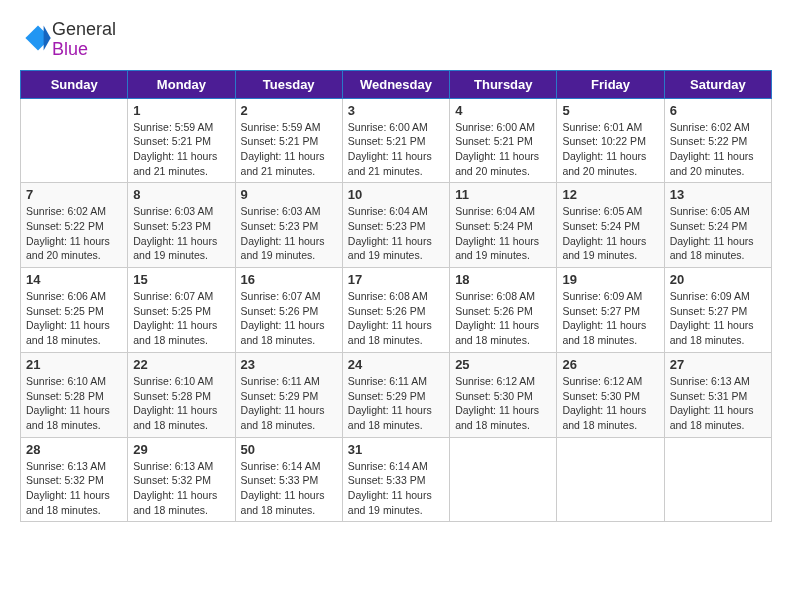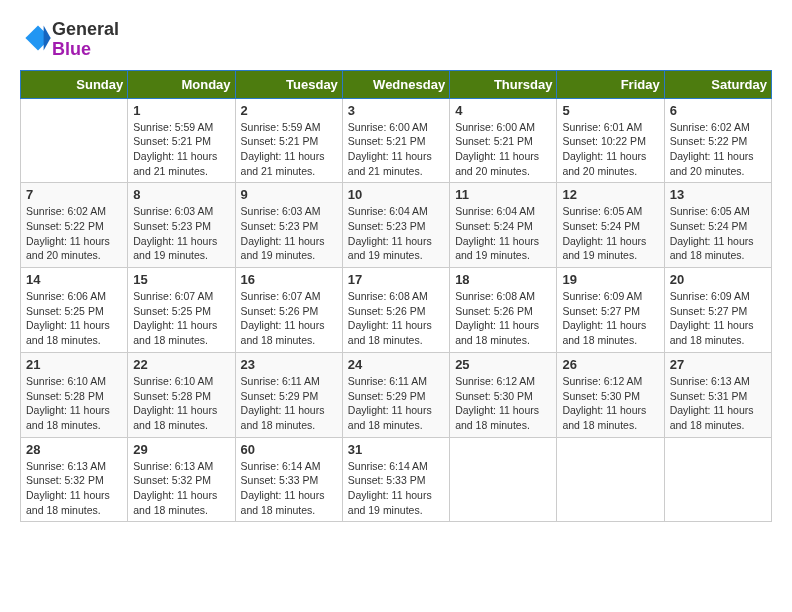--- a/index.html
+++ b/index.html
@@ -15,21 +15,21 @@
       justify-content: space-between;
       align-items: flex-start;
       margin-bottom: 10px;
     }
     .logo {
       display: flex;
       align-items: center;
     }
     .logo-text {
       font-size: 18px;
-      font-weight: bold;
+      font-weight: normal;
       line-height: 1.1;
     }
     .logo-general { color: #333; }
     .logo-blue { color: #a21caf; }
     .logo-icon {
       width: 28px;
       height: 28px;
       margin-left: 4px;
     }
     .title-block {
@@ -43,24 +43,24 @@
     .location {
       font-size: 14px;
       color: #555;
     }
     table {
       width: 100%;
       border-collapse: collapse;
       font-size: 11px;
     }
     thead tr th {
-      background-color: #4d7c0f;
+      background-color: #4c1d95;
       color: #fff;
       padding: 6px 4px;
-      text-align: right;
+      text-align: center;
       font-size: 13px;
       font-weight: bold;
       border: 1px solid #2979c8;
     }
     tbody tr td {
       border: 1px solid #ccc;
       padding: 4px 5px;
       vertical-align: top;
       width: calc(100% / 7);
       min-height: 70px;
@@ -322,21 +322,21 @@
 and 18 minutes.</div>
         </td>
         <td>
           <span class="day-num">29</span>
           <div class="day-info" style="white-space: pre-line;">Sunrise: 6:13 AM
 Sunset: 5:32 PM
 Daylight: 11 hours
 and 18 minutes.</div>
         </td>
         <td>
-          <span class="day-num">60</span>
+          <span class="day-num">50</span>
           <div class="day-info" style="white-space: pre-line;">Sunrise: 6:14 AM
 Sunset: 5:33 PM
 Daylight: 11 hours
 and 18 minutes.</div>
         </td>
         <td>
           <span class="day-num">31</span>
           <div class="day-info" style="white-space: pre-line;">Sunrise: 6:14 AM
 Sunset: 5:33 PM
 Daylight: 11 hours

